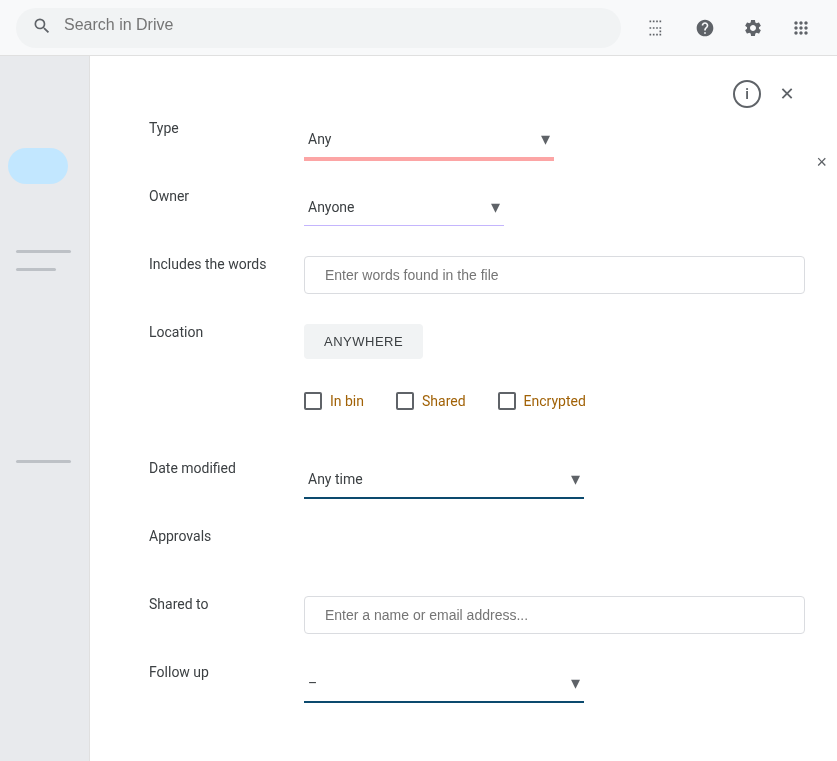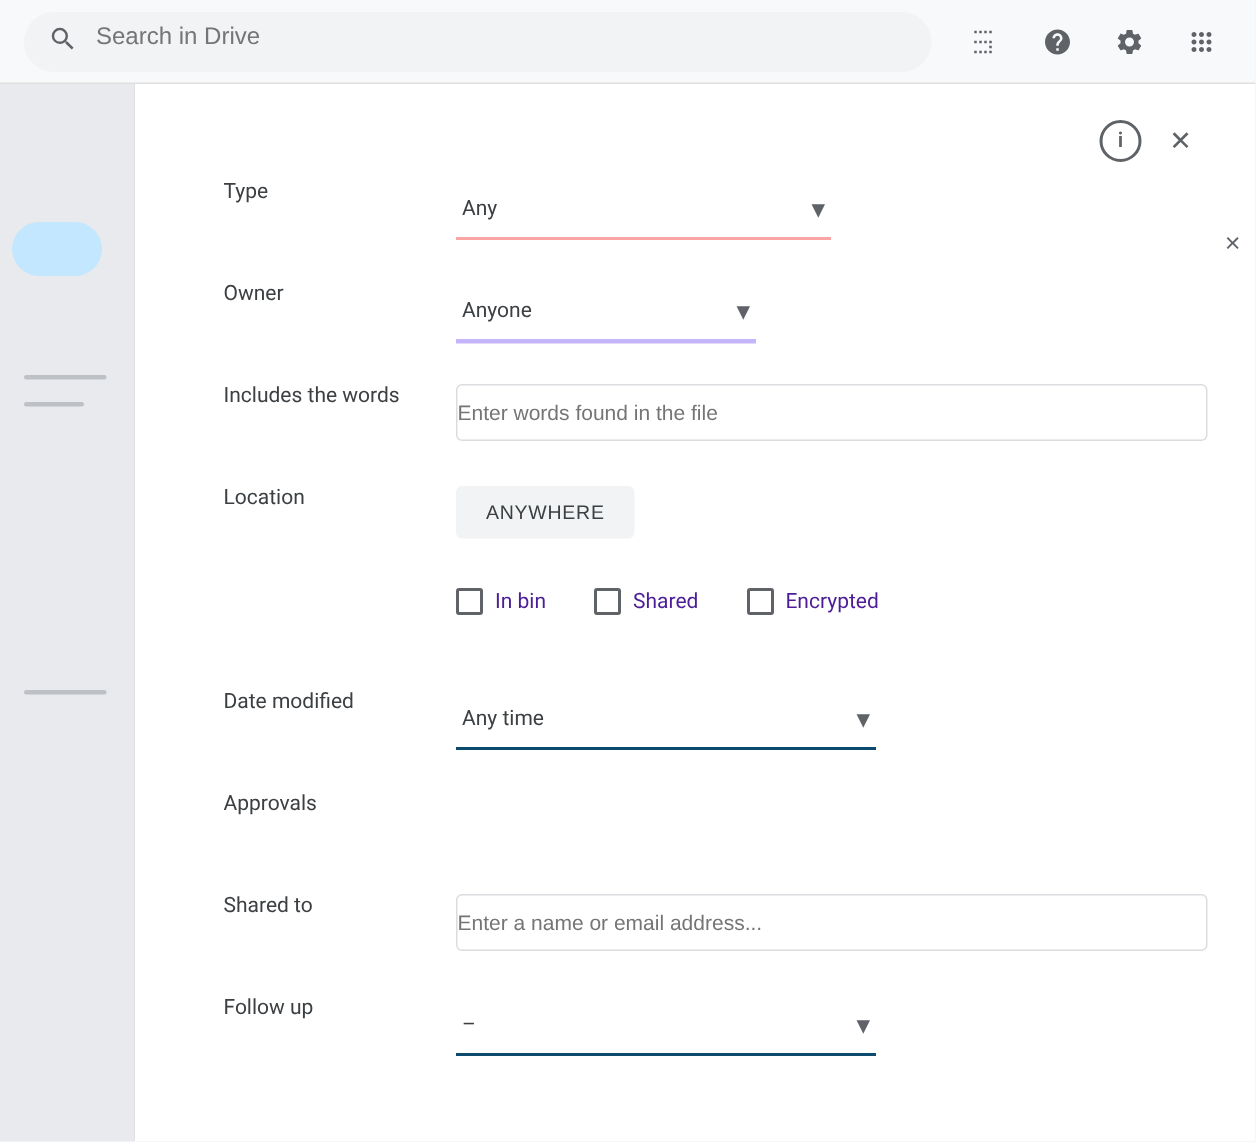--- a/index.html
+++ b/index.html
@@ -187,31 +187,31 @@
 
     .form-control {
       flex: 1;
     }
 
     
     .select-box {
       display: flex;
       align-items: center;
       border: none;
-      border-bottom: 2px solid #fca5a5;
+      border-bottom: 4px solid #fca5a5;
       padding: 8px 4px;
       cursor: pointer;
       background: transparent;
       width: 250px;
       font-size: 14px;
       color: #3c4043;
     }
 
     .select-box-normal {
-      border-bottom: 3px solid #c4b5fd;
+      border-bottom: 1px solid #c4b5fd;
       width: 200px;
     }
 
     .select-box-wide {
       width: 280px;
       border-bottom: 2px solid #0c4a6e;
     }
 
     .select-label {
       flex: 1;
@@ -221,21 +221,21 @@
     .select-arrow {
       color: #5f6368;
       font-size: 18px;
     }
 
     
     .text-input {
       width: 100%;
       border: 1px solid #dadce0;
       border-radius: 4px;
-      padding: 10px 0;
+      padding: 10px 20px;
       font-size: 14px;
       color: #80868b;
       outline: none;
       background: #fff;
     }
 
     
     .location-btn {
       background: #f1f3f4;
       border: none;
@@ -271,21 +271,21 @@
       display: flex;
       align-items: center;
       justify-content: center;
       flex-shrink: 0;
       background: white;
       cursor: pointer;
     }
 
     .checkbox-label {
       font-size: 14px;
-      color: #4c1d95;
+      color: #a16207;
     }
 
     
     .info-icon {
       width: 28px;
       height: 28px;
       border-radius: 50%;
       border: 2px solid #5f6368;
       display: flex;
       align-items: center;

